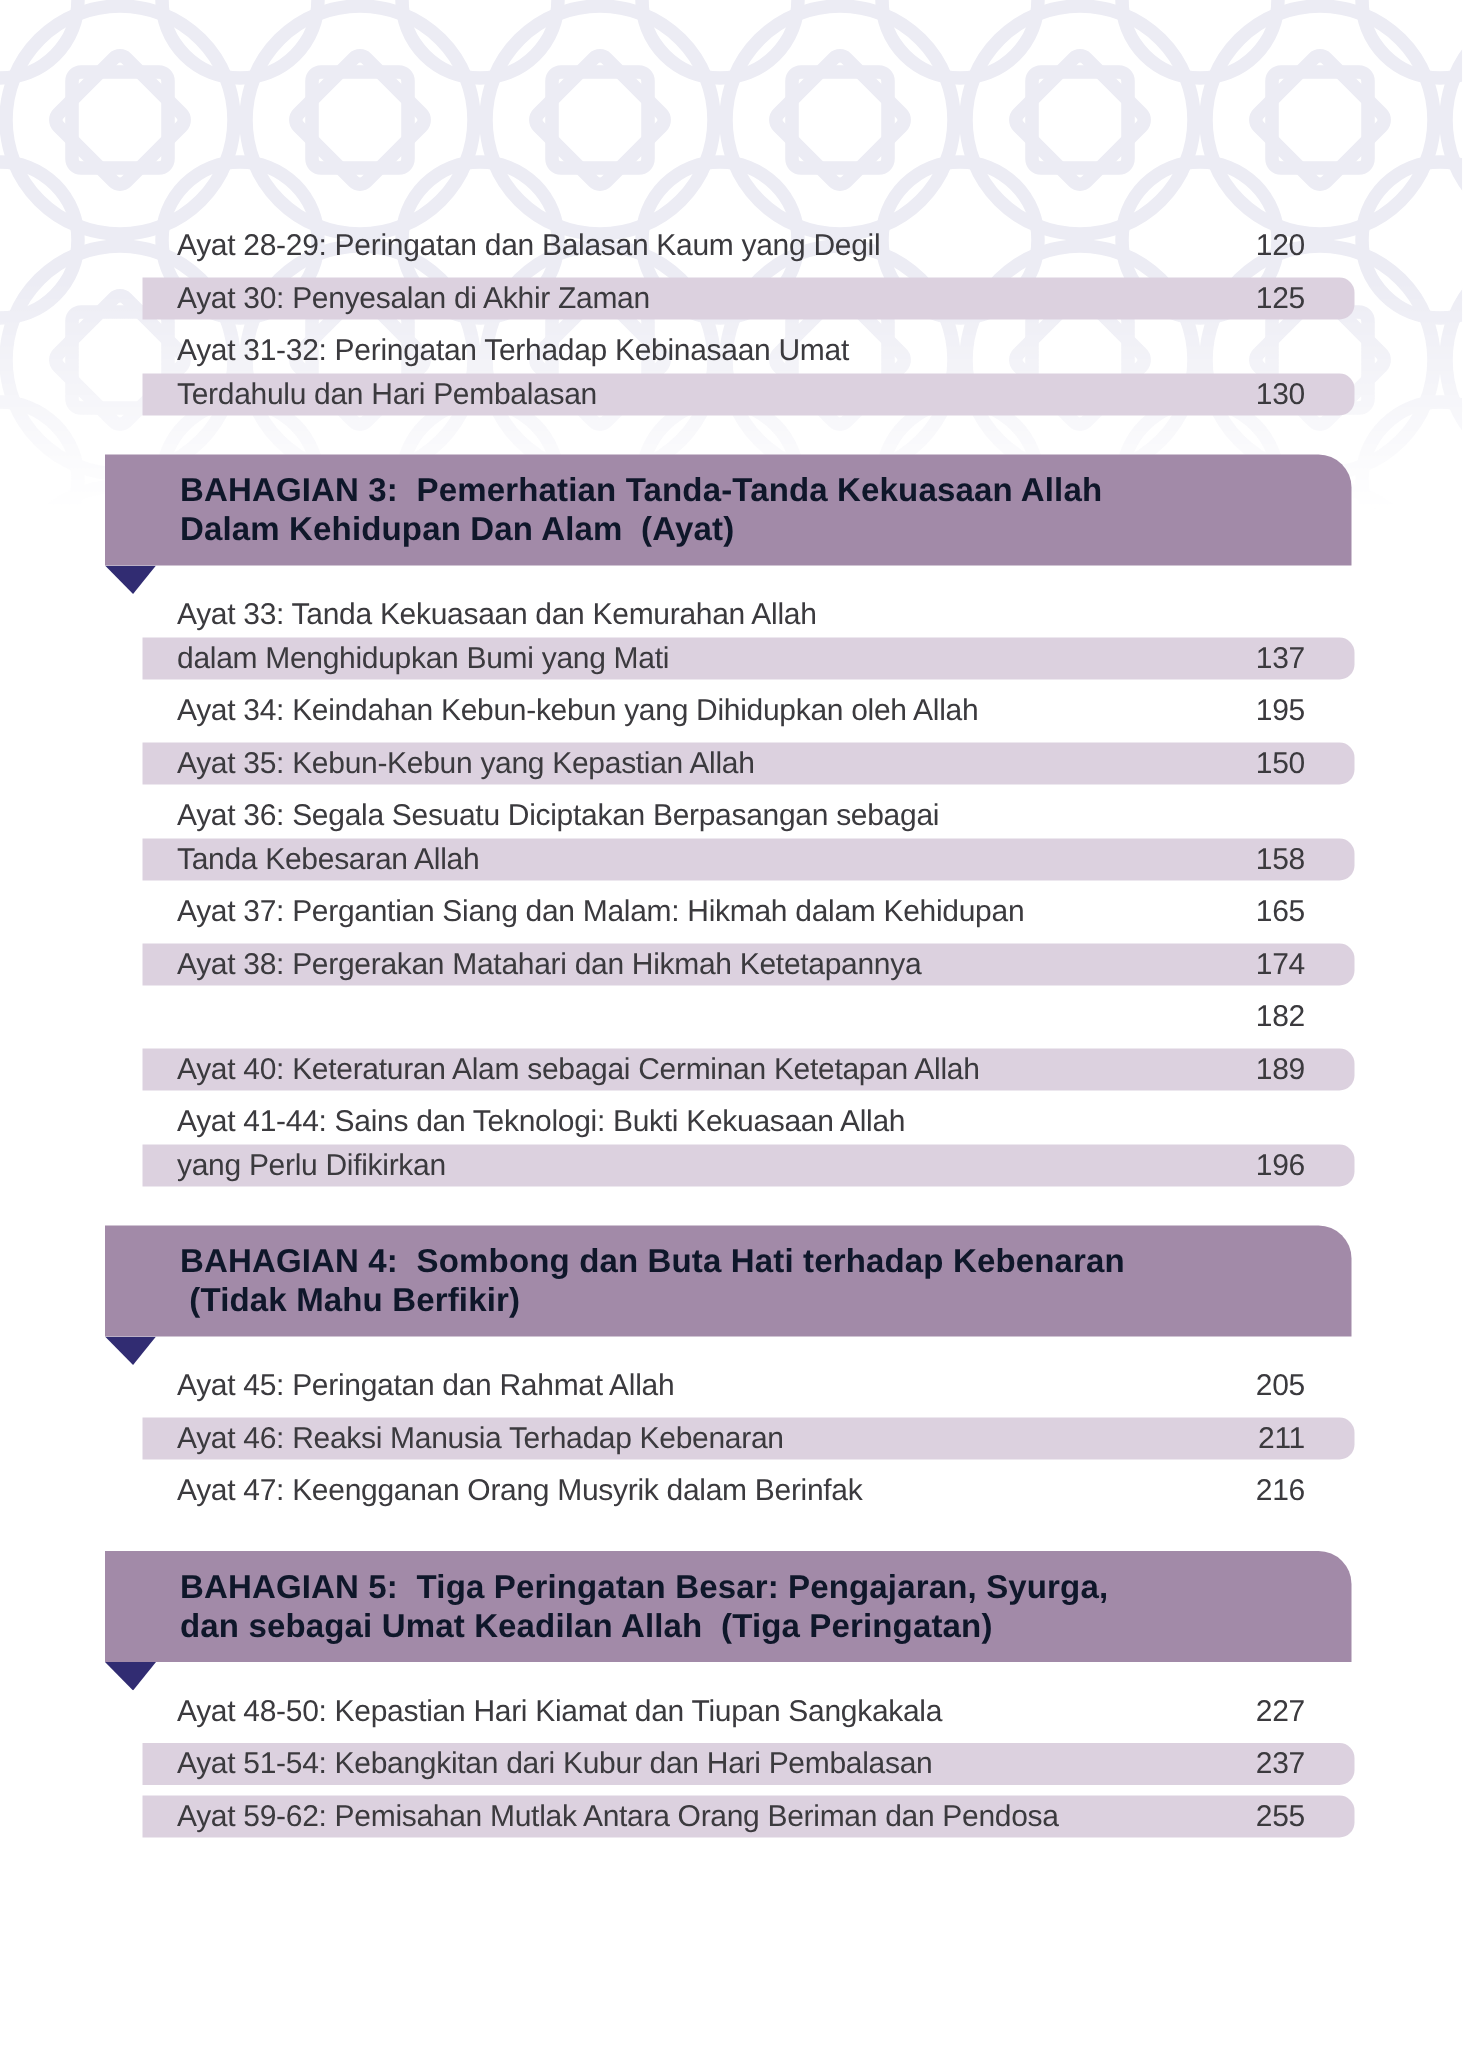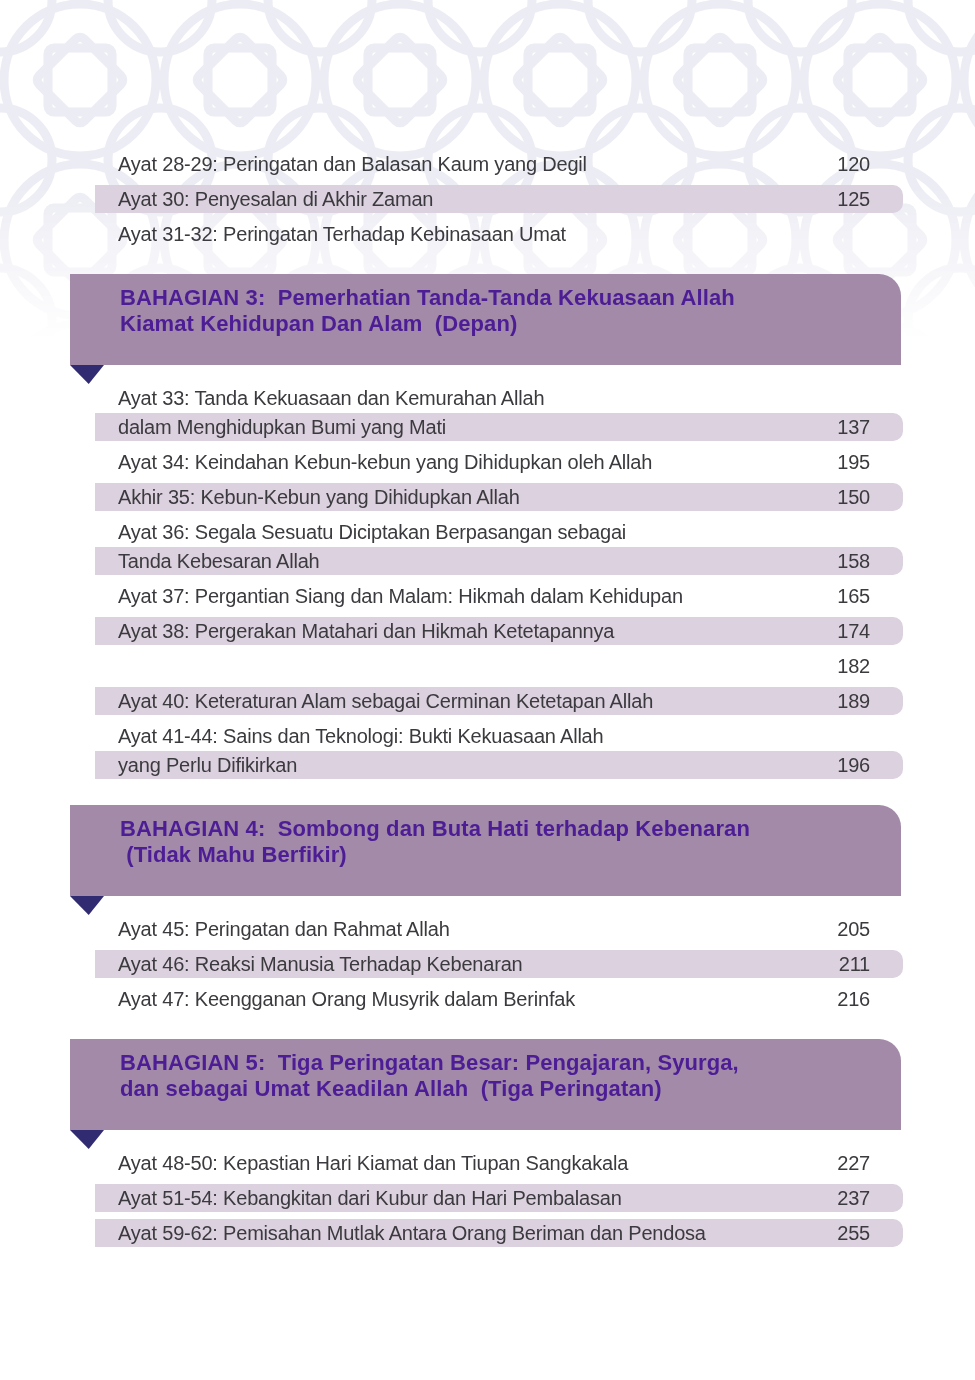--- a/index.html
+++ b/index.html
@@ -32,22 +32,22 @@
   .row-title { white-space:nowrap; }
   .page-num { margin-left:auto; white-space:nowrap; }
 
   
   .section-header {
     position:relative;
     margin-left:70px; width:831px;
     box-sizing:border-box;
     background:#a28aa8;
     border-radius:0 22px 0 0;
-    color:#4c1d95;
-    padding:11px 20px 28px 50px;
+    color:#0f172a;
+    padding:11px 20px 11px 50px;
     min-height:74px;
     margin-top:26px;
     margin-bottom:19px;
   }
   .section-header .hline {
     font-size:22px; font-weight:bold; line-height:26px;
     white-space:pre-wrap;
     letter-spacing:0.1px;
   }
   .fold {
@@ -100,41 +100,45 @@
     <span class="page-num">120</span>
   </div>
           <div class="toc-row shaded">
     <span class="row-title">Ayat 30: Penyesalan di Akhir Zaman</span>
     <span class="page-num">125</span>
   </div>
           <div class="toc-row">
     <span class="row-title">Ayat 31-32: Peringatan Terhadap Kebinasaan Umat</span>
     <span class="page-num"></span>
   </div>
+          <div class="toc-row cont shaded">
+    <span class="row-title">Terdahulu dan Hari Pembalasan</span>
+    <span class="page-num">130</span>
+  </div>
         </div>
         <div class="section-header">
     <div class="hline">BAHAGIAN 3:  Pemerhatian Tanda-Tanda Kekuasaan Allah</div>
-    <div class="hline">Kiamat Kehidupan Dan Alam  (Depan)</div>
+    <div class="hline">Dalam Kehidupan Dan Alam  (Ayat)</div>
     <div class="fold"></div>
   </div>
         <div class="rows-block">
           <div class="toc-row first">
     <span class="row-title">Ayat 33: Tanda Kekuasaan dan Kemurahan Allah</span>
     <span class="page-num"></span>
   </div>
           <div class="toc-row cont shaded">
     <span class="row-title">dalam Menghidupkan Bumi yang Mati</span>
     <span class="page-num">137</span>
   </div>
           <div class="toc-row">
     <span class="row-title">Ayat 34: Keindahan Kebun-kebun yang Dihidupkan oleh Allah</span>
     <span class="page-num">195</span>
   </div>
           <div class="toc-row shaded">
-    <span class="row-title">Akhir 35: Kebun-Kebun yang Dihidupkan Allah</span>
+    <span class="row-title">Ayat 35: Kebun-Kebun yang Kepastian Allah</span>
     <span class="page-num">150</span>
   </div>
           <div class="toc-row">
     <span class="row-title">Ayat 36: Segala Sesuatu Diciptakan Berpasangan sebagai</span>
     <span class="page-num"></span>
   </div>
           <div class="toc-row cont shaded">
     <span class="row-title">Tanda Kebesaran Allah</span>
     <span class="page-num">158</span>
   </div>

